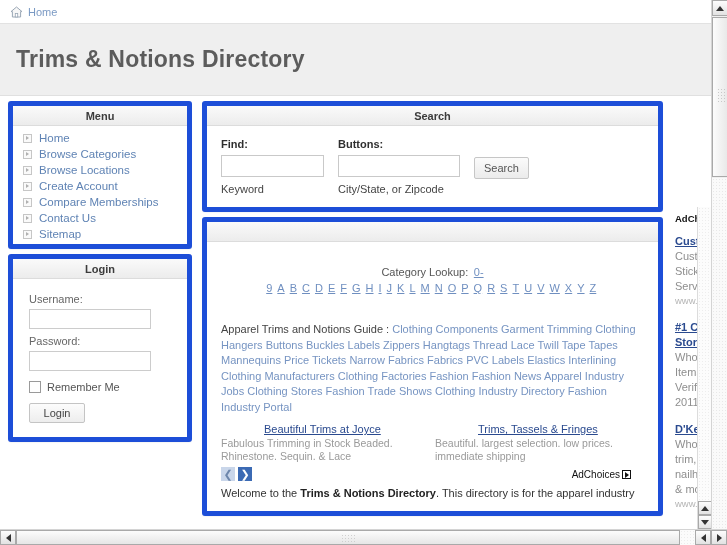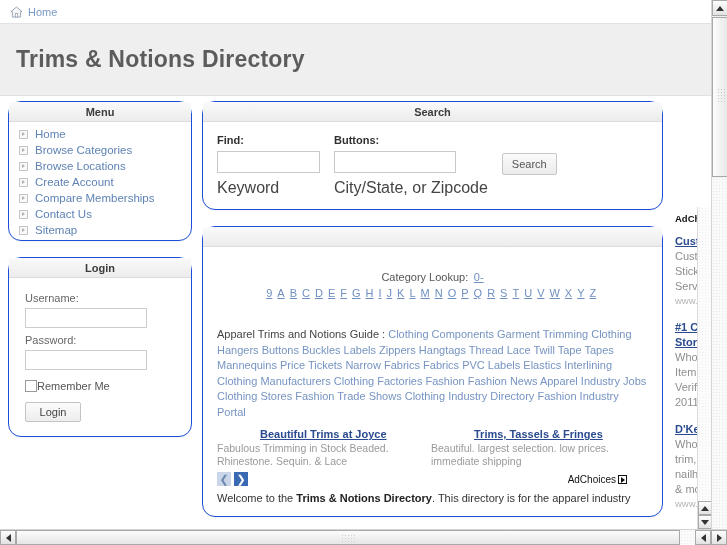--- a/index.html
+++ b/index.html
@@ -105,22 +105,22 @@
   .page-body {
     position: absolute; top: 97px; left: 0; width: 711px; height: 432px;
     background: #fff;
   }
   .col-left { position: absolute; left: 8px; top: 4px; width: 184px; }
   .col-main { position: absolute; left: 202px; top: 4px; width: 461px; }
   .col-right{ position: absolute; left: 671px; top: 4px; width: 40px; overflow: hidden; }
 
   
   .panel {
-    border: 1px solid #1d4ed8; background: #fff;
-    border-radius: 13px; margin-bottom: 16px;
+    border: 5px solid #1d4ed8; background: #fff;
+    border-radius: 3px; margin-bottom: 5px;
     box-shadow: 0 1px 1px rgba(0,0,0,.04);
   }
   .panel-head {
     height: 20px; line-height: 20px; text-align: center;
     font-weight: bold; font-size: 11px; color: #3c3c3c;
     background: linear-gradient(#fafafa, #ececec);
     border-bottom: 1px solid #dcdcdc;
     border-radius: 3px 3px 0 0;
   }
   .panel-body { padding: 10px 12px 12px 12px; }
@@ -138,34 +138,34 @@
   }
   .menu a { color: #5f83b4; text-decoration: none; font-size: 11.5px; }
 
   
   .fieldlabel { color: #666; font-size: 11px; margin: 6px 0 4px 16px; }
   .login-input {
     width: 122px; height: 20px; margin-left: 16px;
     border: 1px solid #cccccc; background: #fff; outline: none;
     font-family: "Liberation Sans", sans-serif; font-size: 11px; padding: 0 3px;
   }
-  .remember-row { display: flex; align-items: center; margin: 10px 0 10px 16px; }
+  .remember-row { display: flex; align-items: center; gap: 6px; margin: 10px 0 10px 16px; }
   .cbox { width: 12px; height: 12px; border: 1px solid #9a9a9a; background: #fff; flex:0 0 auto;}
   .remember-row span { color: #555; font-size: 11px; }
   .login-btn {
     margin-left: 16px; width: 56px; height: 20px;
     background: linear-gradient(#fcfcfc,#ededed); border: 1px solid #c4c4c4;
     font-size: 11px; color: #444; border-radius: 2px;
   }
 
   
   .search-row { display: flex; align-items: flex-start; padding: 4px 2px 2px 2px; }
   .sf { margin-right: 14px; }
   .sf .lab { font-weight: bold; font-size: 11px; color: #2f2f2f; margin-bottom: 5px; }
-  .sf .hint { font-size: 16px; color: #444; margin-top: 6px; }
+  .sf .hint { font-size: 11px; color: #444; margin-top: 6px; }
   .txt {
     height: 22px; border: 1px solid #c9c9c9; background: #fff;
     font-family: "Liberation Sans", sans-serif; font-size: 11px; padding: 0 4px; outline: none;
   }
   .sel {
     height: 22px; border: 1px solid #c9c9c9; background: #fff;
     display: flex; align-items: center; justify-content: space-between;
     font-size: 11px; color: #333; padding-left: 5px;
   }
   .sel .dd {
@@ -189,21 +189,21 @@
   .lookup a { color: #6f8fc0; margin: 0 2.5px; text-decoration: underline; }
 
   
   .guide { padding: 20px 14px 2px 14px; font-size: 11px; color: #444; line-height: 15.5px; }
   .guide .lead { color:#444; }
   .guide a { color: #7694c2; text-decoration: none; }
 
   
   .adsense { display: flex; padding: 6px 14px 0 14px; gap: 18px; }
   .ad-unit { width: 196px; }
-  .ad-title { color: #2a4a8f; font-weight: bold; font-size: 11px; text-decoration: underline; display:block;padding-left:43px; }
+  .ad-title { color: #2a4a8f; font-weight: normal; font-size: 11px; text-decoration: underline; display:block;padding-left:43px; }
   .ad-desc { color: #9a9a9a; font-size: 10.5px; line-height: 13px; margin-top: 2px; }
   .ad-nav { display: flex; gap: 3px; margin-top: 4px; }
   .ad-arrow {
     width: 14px; height: 14px; display: flex; align-items: center; justify-content: center;
     font-size: 11px; color: #fff;
   }
   .ad-arrow.prev { background: #c9d6ea; color: #6d86ab; }
   .ad-arrow.next { background: #3b6ab4; }
   .adchoices { font-size: 10px; color: #111; display:flex; align-items:center; gap:2px; }
   .adchoices-box { width:9px;height:9px;border:1px solid #111;display:flex;align-items:center;justify-content:center;}

